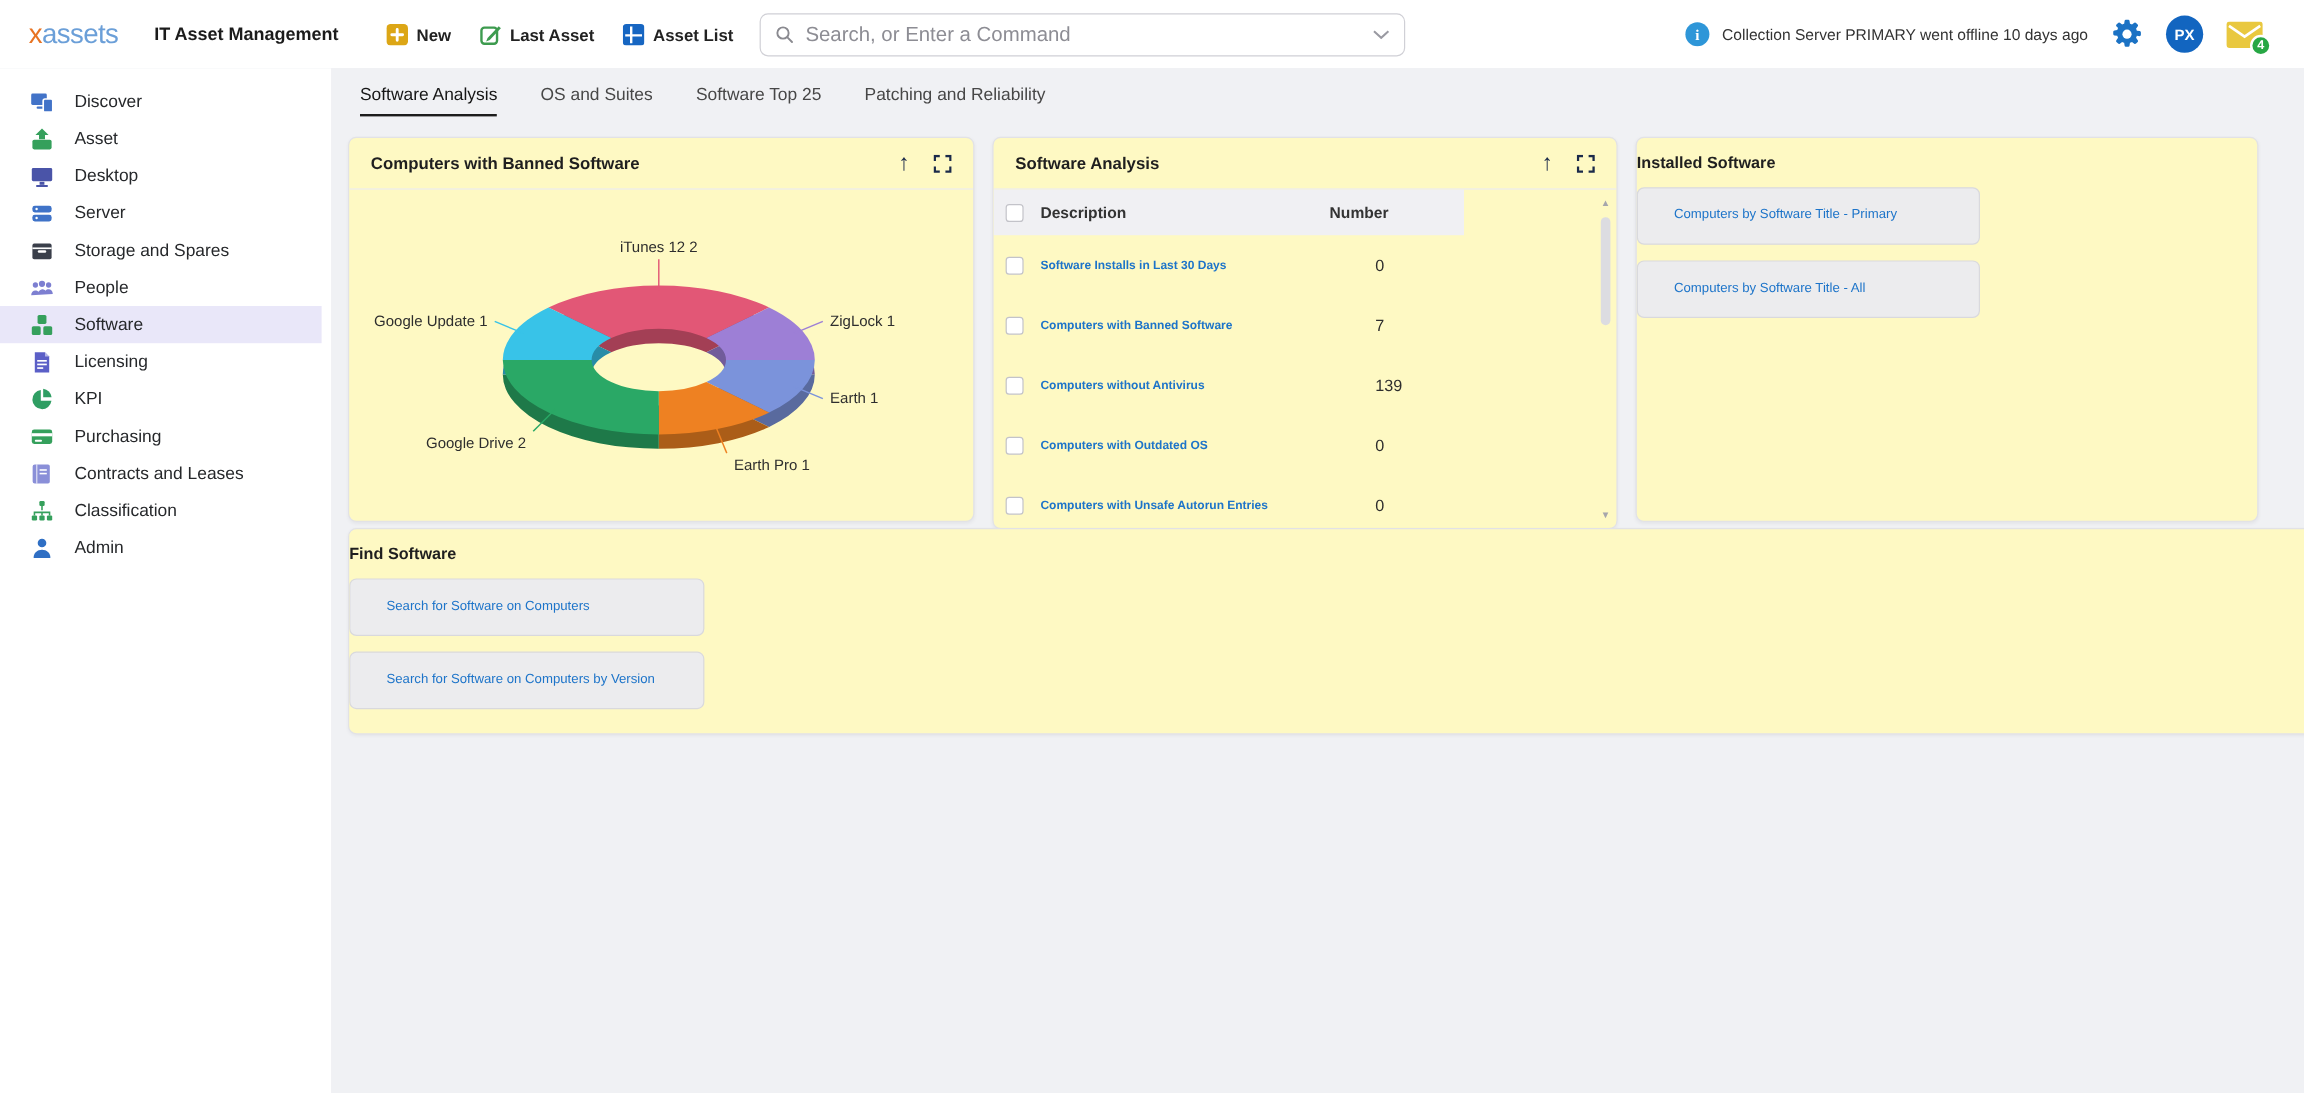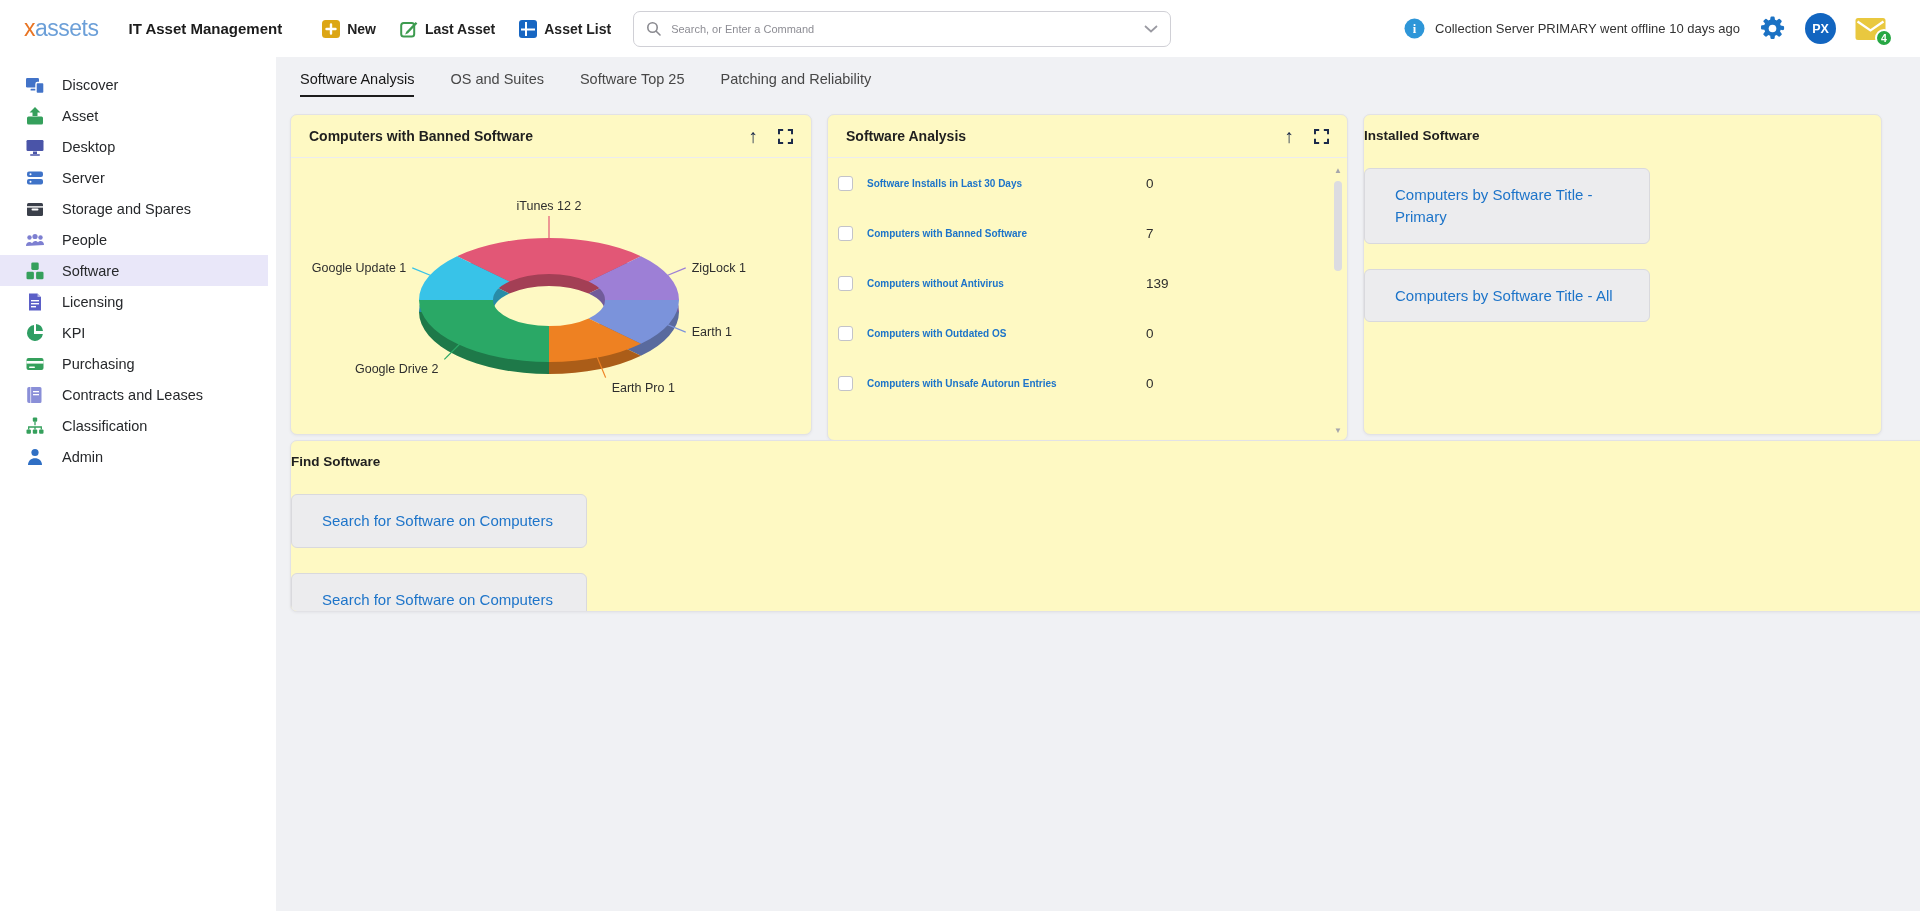--- a/index.html
+++ b/index.html
@@ -10,21 +10,21 @@
   .topbar { height:57px; display:flex; align-items:center; background:#fff; padding:0 34px 0 24px; }
   .logo { font-size:23px; letter-spacing:-0.5px; white-space:nowrap;text-align:center; }
   .logo .lx { color:#e87423; }
   .logo .lrest { color:#6b9fd8; }
   .app-title { margin-left:30px; font-size:15px; font-weight:700; color:#1b1b1b; white-space:nowrap; }
   .actions { margin-left:40px; display:flex; gap:24px; align-items:flex-start; }
   .action-btn { display:flex; align-items:center; gap:7px; font-size:14px; font-weight:600; color:#222; cursor:pointer; white-space:nowrap; }
   .action-btn .icon { display:flex; }
   .search { margin-left:22px; width:538px; height:36px; border:1px solid #d0d0d6; border-radius:7px;
     display:flex; align-items:center; padding:0 12px; background:#fff; }
-  .search input { border:none; outline:none; flex:1; margin-left:9px; font-size:11px; color:#333;
+  .search input { border:none; outline:none; flex:1; margin-left:9px; font-size:17px; color:#333;
     font-family:"Liberation Sans", sans-serif; background:transparent; }
   .search input::placeholder { color:#8d8d94; }
   .tb-right { margin-left:auto; display:flex; align-items:center; gap:19px; }
   .notif { display:flex; align-items:center; gap:10px; font-size:13px; color:#333; cursor:pointer; white-space:nowrap; }
   .avatar { width:31px; height:31px; border-radius:50%; background:#1265c0; color:#fff; font-size:12.5px;
     font-weight:700; display:flex; align-items:center; justify-content:center; cursor:pointer; }
   .mail { position:relative; display:flex; cursor:pointer; }
   .badge { position:absolute; right:-7px; bottom:-7px; width:18px; height:18px; border-radius:50%;
     background:#27a744; border:2px solid #fff; color:#fff; font-size:10.5px; font-weight:700;
     display:flex; align-items:center; justify-content:center; }
@@ -72,22 +72,22 @@
   .vscroll { position:absolute; top:44px; right:2px; bottom:3px; width:14px; display:flex;
     flex-direction:column; align-items:center; justify-content:space-between; cursor:pointer; }
   .vs-up::before { content:"\25B2"; font-size:8px; color:#a6a6ac; }
   .vs-down::before { content:"\25BC"; font-size:8px; color:#a6a6ac; }
   .vs-thumb { width:8px; height:90px; background:#dcdce1; border-radius:4px; margin-top:4px; flex:none; }
   .vs-track { flex:1; }
 
   
   .card-body { padding:13px 0; }
   .body-title { font-size:13.5px; font-weight:700; color:#1f1f1f; }
-  .list-btn { display:block; margin-top:25px; width:286px; background:#ececee; border:1px solid #d9d9dd;
-    border-radius:6px; padding:15px 24px 15px 30px; color:#1d74c9; font-size:15px; line-height:1.45;
+  .list-btn { display:block; margin-top:13px; width:286px; background:#ececee; border:1px solid #d9d9dd;
+    border-radius:6px; padding:15px 24px 15px 30px; color:#1d74c9; font-size:11px; line-height:1.45;
     cursor:pointer; text-align:left; }
   #card-find .list-btn { width:296px; }
 
   .chart-wrap { padding:2px 0 0 0; }
 </style>
 </head>
 <body>
 
 <div class="topbar">
   <div class="logo">
@@ -390,20 +390,27 @@
       <span>Software Analysis</span>
       <span class="header-icons">
         <span class="arrow-up-icon"></span>
         <span class="expand-icon">
           <svg width="15" height="15" viewBox="0 0 16 16">
               <path d="M1 5.5V1h4.5M10.5 1H15v4.5M15 10.5V15h-4.5M5.5 15H1v-4.5" fill="none" stroke="#1b2a4a" stroke-width="2.2"></path>
             </svg>
         </span>
       </span>
     </div>
+    <div class="t-head">
+      <div class="t-head-gray">
+        <span class="cb"></span>
+        <span class="col-desc">Description</span>
+        <span class="col-num">Number</span>
+      </div>
+    </div>
     <div class="rows">
 
         <div class="row">
           <span class="cb"></span>
           <span class="link">Software Installs in Last 30 Days</span>
           <span class="numv">0</span>
         </div>
 
         <div class="row">
           <span class="cb"></span>

